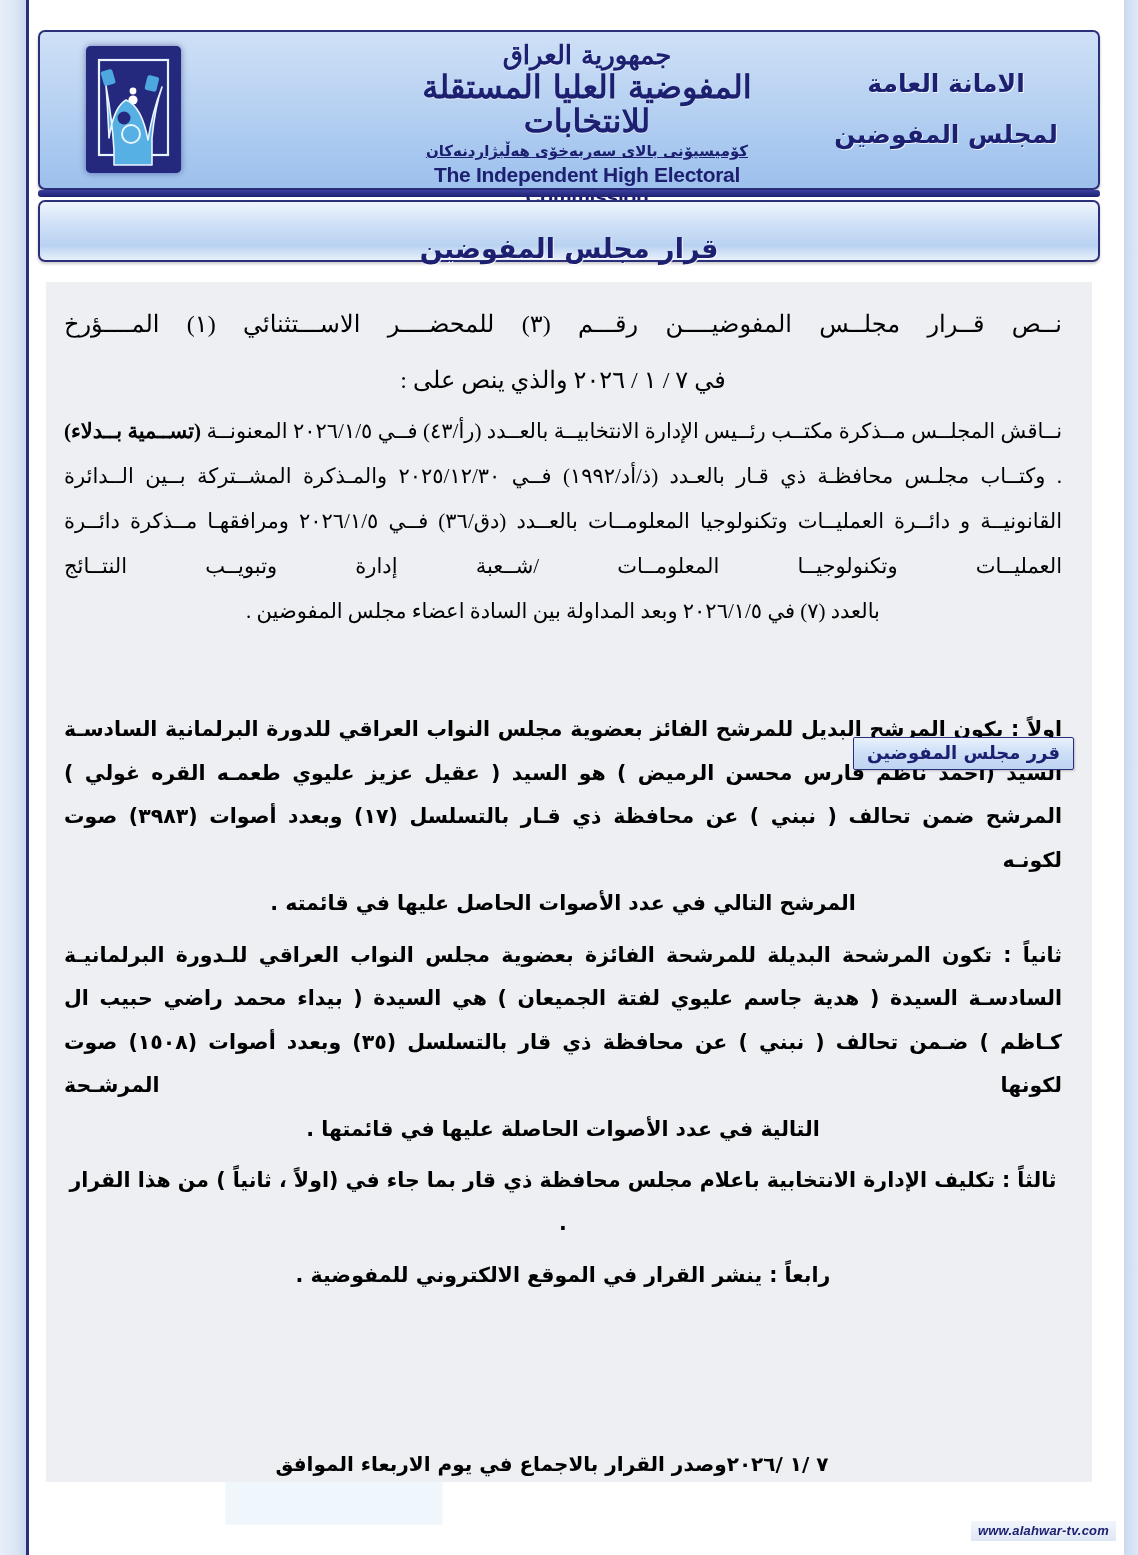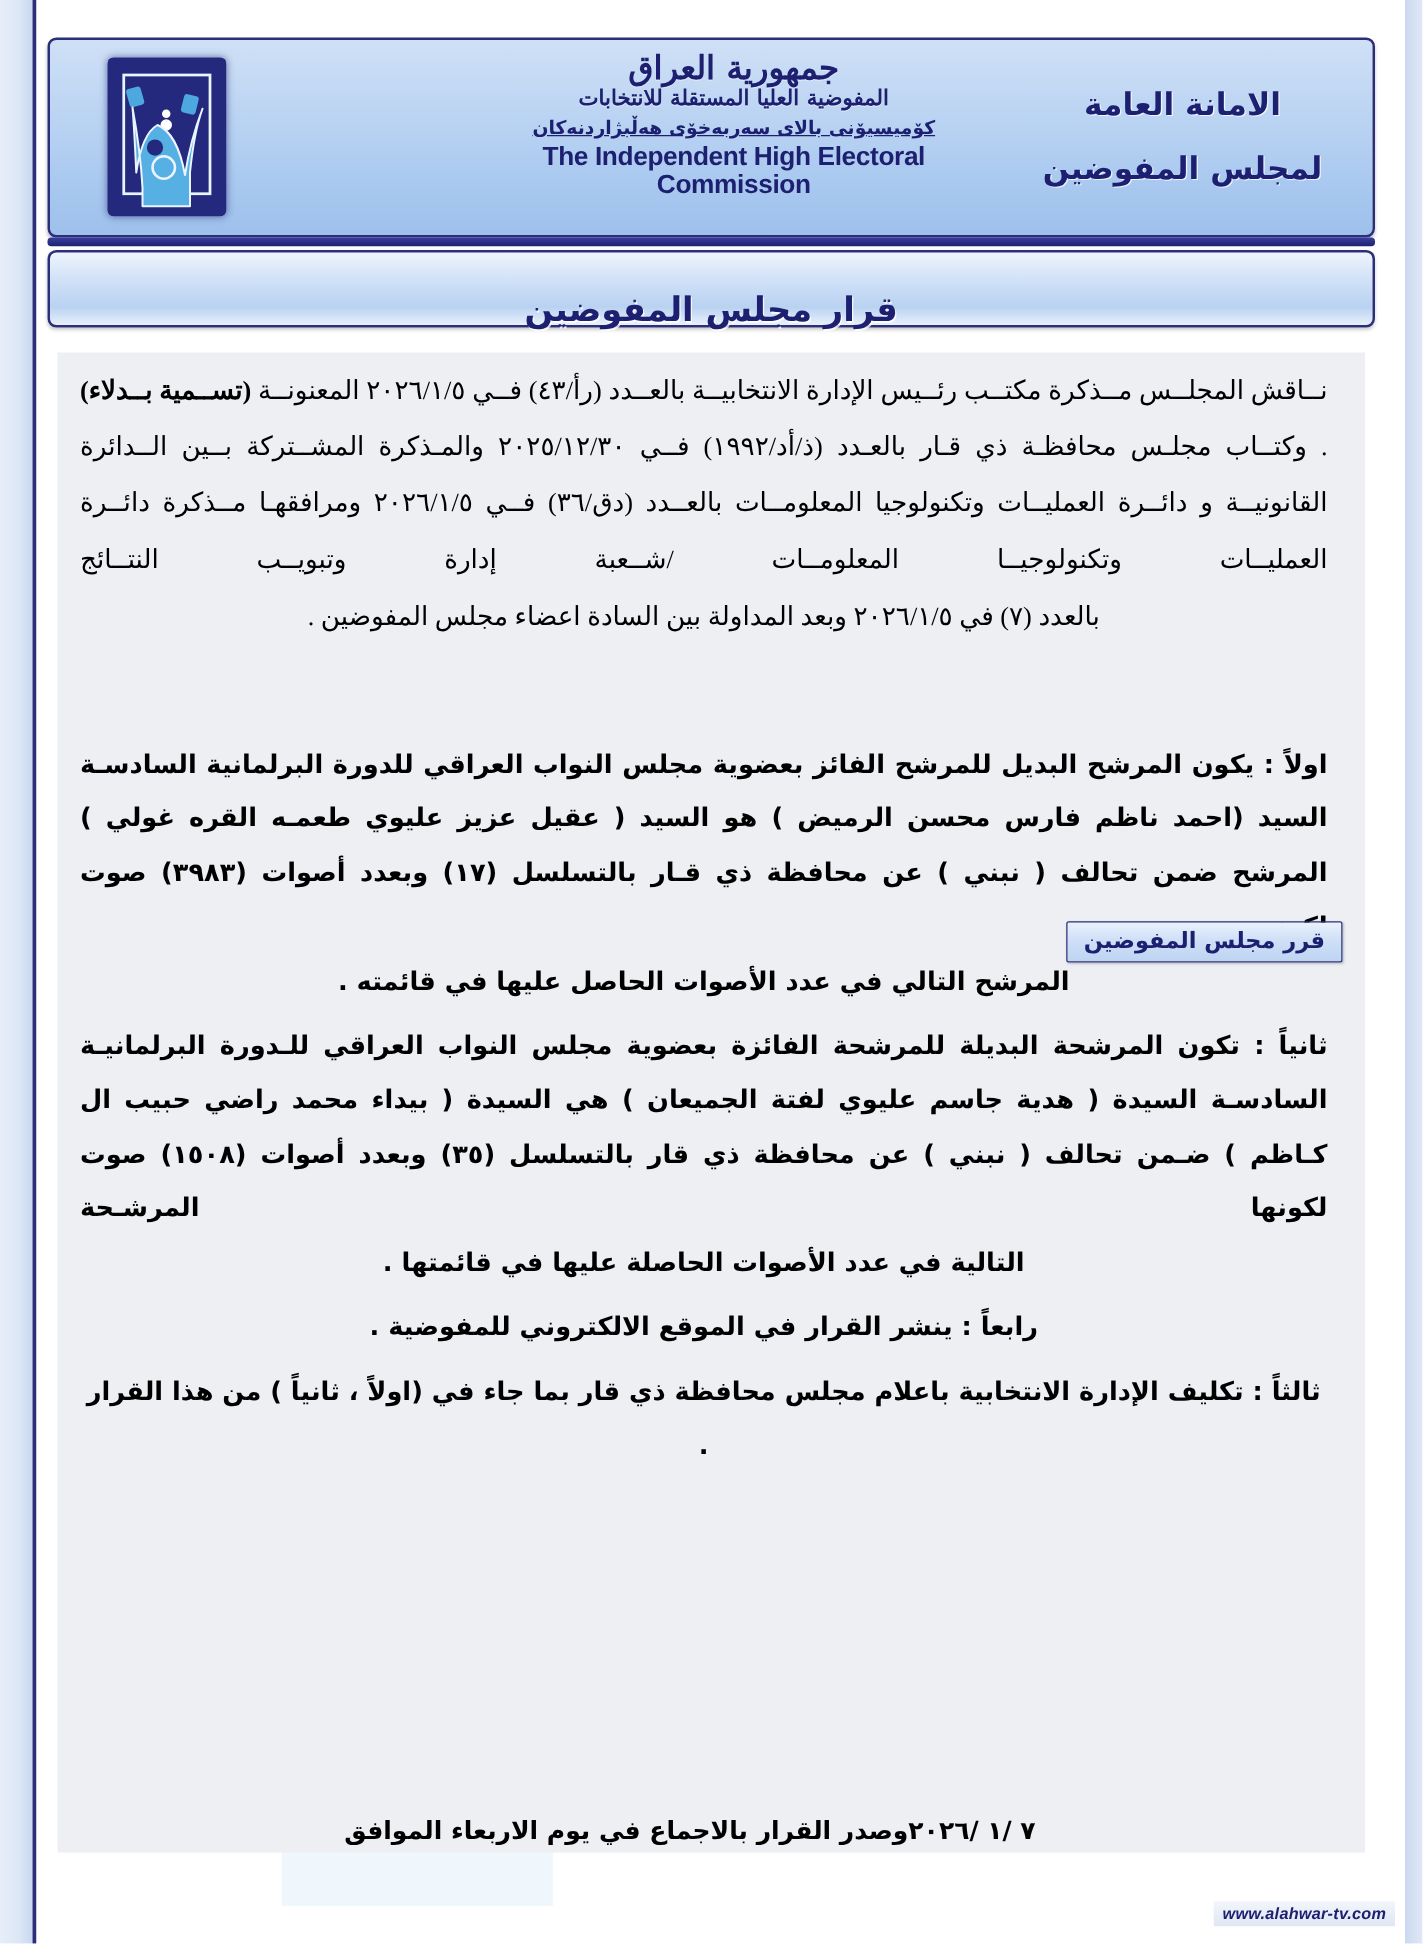--- a/index.html
+++ b/index.html
@@ -101,21 +101,21 @@
   }
   .crest-ar1 {
     font-family: "DejaVu Serif", "Liberation Serif", serif;
     font-size: 26px;
     font-weight: bold;
     letter-spacing: -1px;
     text-shadow: 0 1px 0 rgba(255,255,255,.5);
   }
   .crest-ar2 {
     font-family: "DejaVu Serif", "Liberation Serif", serif;
-    font-size: 17px;
+    font-size: 32px;
     font-weight: bold;
     letter-spacing: -1.5px;
     margin-top: 2px;
     text-shadow: 0 1px 0 rgba(255,255,255,.5);
   }
   .crest-kur {
     font-family: "DejaVu Sans", "Liberation Sans", sans-serif;
     font-size: 15px;
     font-weight: bold;
     margin-top: 6px;
@@ -331,20 +331,24 @@
     </div>
   </div>
   <div class="header-underline"></div>
 
   <div class="title-bar">
     <span>قرار مجلس المفوضين</span>
   </div>
 
   <div class="body-wrap">
 
+    <p class="doc intro">
+      <span class="ln1">نــص قــرار مجلــس المفوضيــــن رقـــم (٣) للمحضــــر الاســـتثنائي (١) المــــؤرخ</span>
+      <span class="ln2" style="display:block;text-align:center;">في ٧ / ١ / ٢٠٢٦ والذي ينص على :</span>
+    </p>
 
     <p class="doc preamble">
       <span>نــاقش المجلــس مــذكرة مكتــب رئــيس الإدارة الانتخابيــة بالعــدد (رأ/٤٣) فــي ٢٠٢٦/١/٥ المعنونــة</span>
       <b>(تســمية بــدلاء)</b>
       <span>. وكتــاب مجلـس محافظـة ذي قـار بالعـدد (ذ/أد/١٩٩٢) فــي ٢٠٢٥/١٢/٣٠ والمـذكرة</span>
       <span>المشــتركة بــين الــدائرة القانونيــة و دائــرة العمليــات وتكنولوجيا المعلومــات بالعــدد (دق/٣٦) فــي</span>
       <span>٢٠٢٦/١/٥ ومرافقهـا مــذكرة دائــرة العمليــات وتكنولوجيــا المعلومــات /شــعبة إدارة وتبويــب النتــائج</span>
       <span class="last" style="display:block;text-align:center;">بالعدد (٧) في ٢٠٢٦/١/٥  وبعد المداولة بين السادة اعضاء مجلس المفوضين .</span>
     </p>
 
@@ -361,23 +365,23 @@
         <span class="tail">المرشح التالي في عدد الأصوات الحاصل عليها في قائمته .</span>
       </p>
 
       <p class="clause">
         <span>ثانياً : تكون المرشحة البديلة للمرشحة الفائزة بعضوية مجلس النواب العراقي للـدورة البرلمانيـة السادسـة</span>
         <span>السيدة ( هدية جاسم عليوي لفتة الجميعان ) هي السيدة ( بيداء محمد راضي حبيب ال كـاظم ) ضـمن</span>
         <span>تحالف ( نبني ) عن محافظة ذي قار بالتسلسل (٣٥) وبعدد أصوات (١٥٠٨) صوت لكونها المرشـحة</span>
         <span class="tail">التالية في عدد الأصوات الحاصلة عليها في قائمتها .</span>
       </p>
 
+      <p class="clause short">ثالثاً : تكليف الإدارة الانتخابية باعلام مجلس محافظة ذي قار بما جاء في (اولاً ، ثانياً ) من هذا القرار .</p>
+
       <p class="clause right-mid">رابعاً : ينشر القرار في الموقع الالكتروني للمفوضية .</p>
-
-      <p class="clause short">ثالثاً : تكليف الإدارة الانتخابية باعلام مجلس محافظة ذي قار بما جاء في (اولاً ، ثانياً ) من هذا القرار .</p>
 
     </div>
   </div>
 
   <div class="footer-line">
     <span class="date">٧  /١ /٢٠٢٦</span><span>وصدر القرار بالاجماع في يوم الاربعاء الموافق</span>
   </div>
 
   <div class="site-stamp">www.alahwar-tv.com</div>
 

